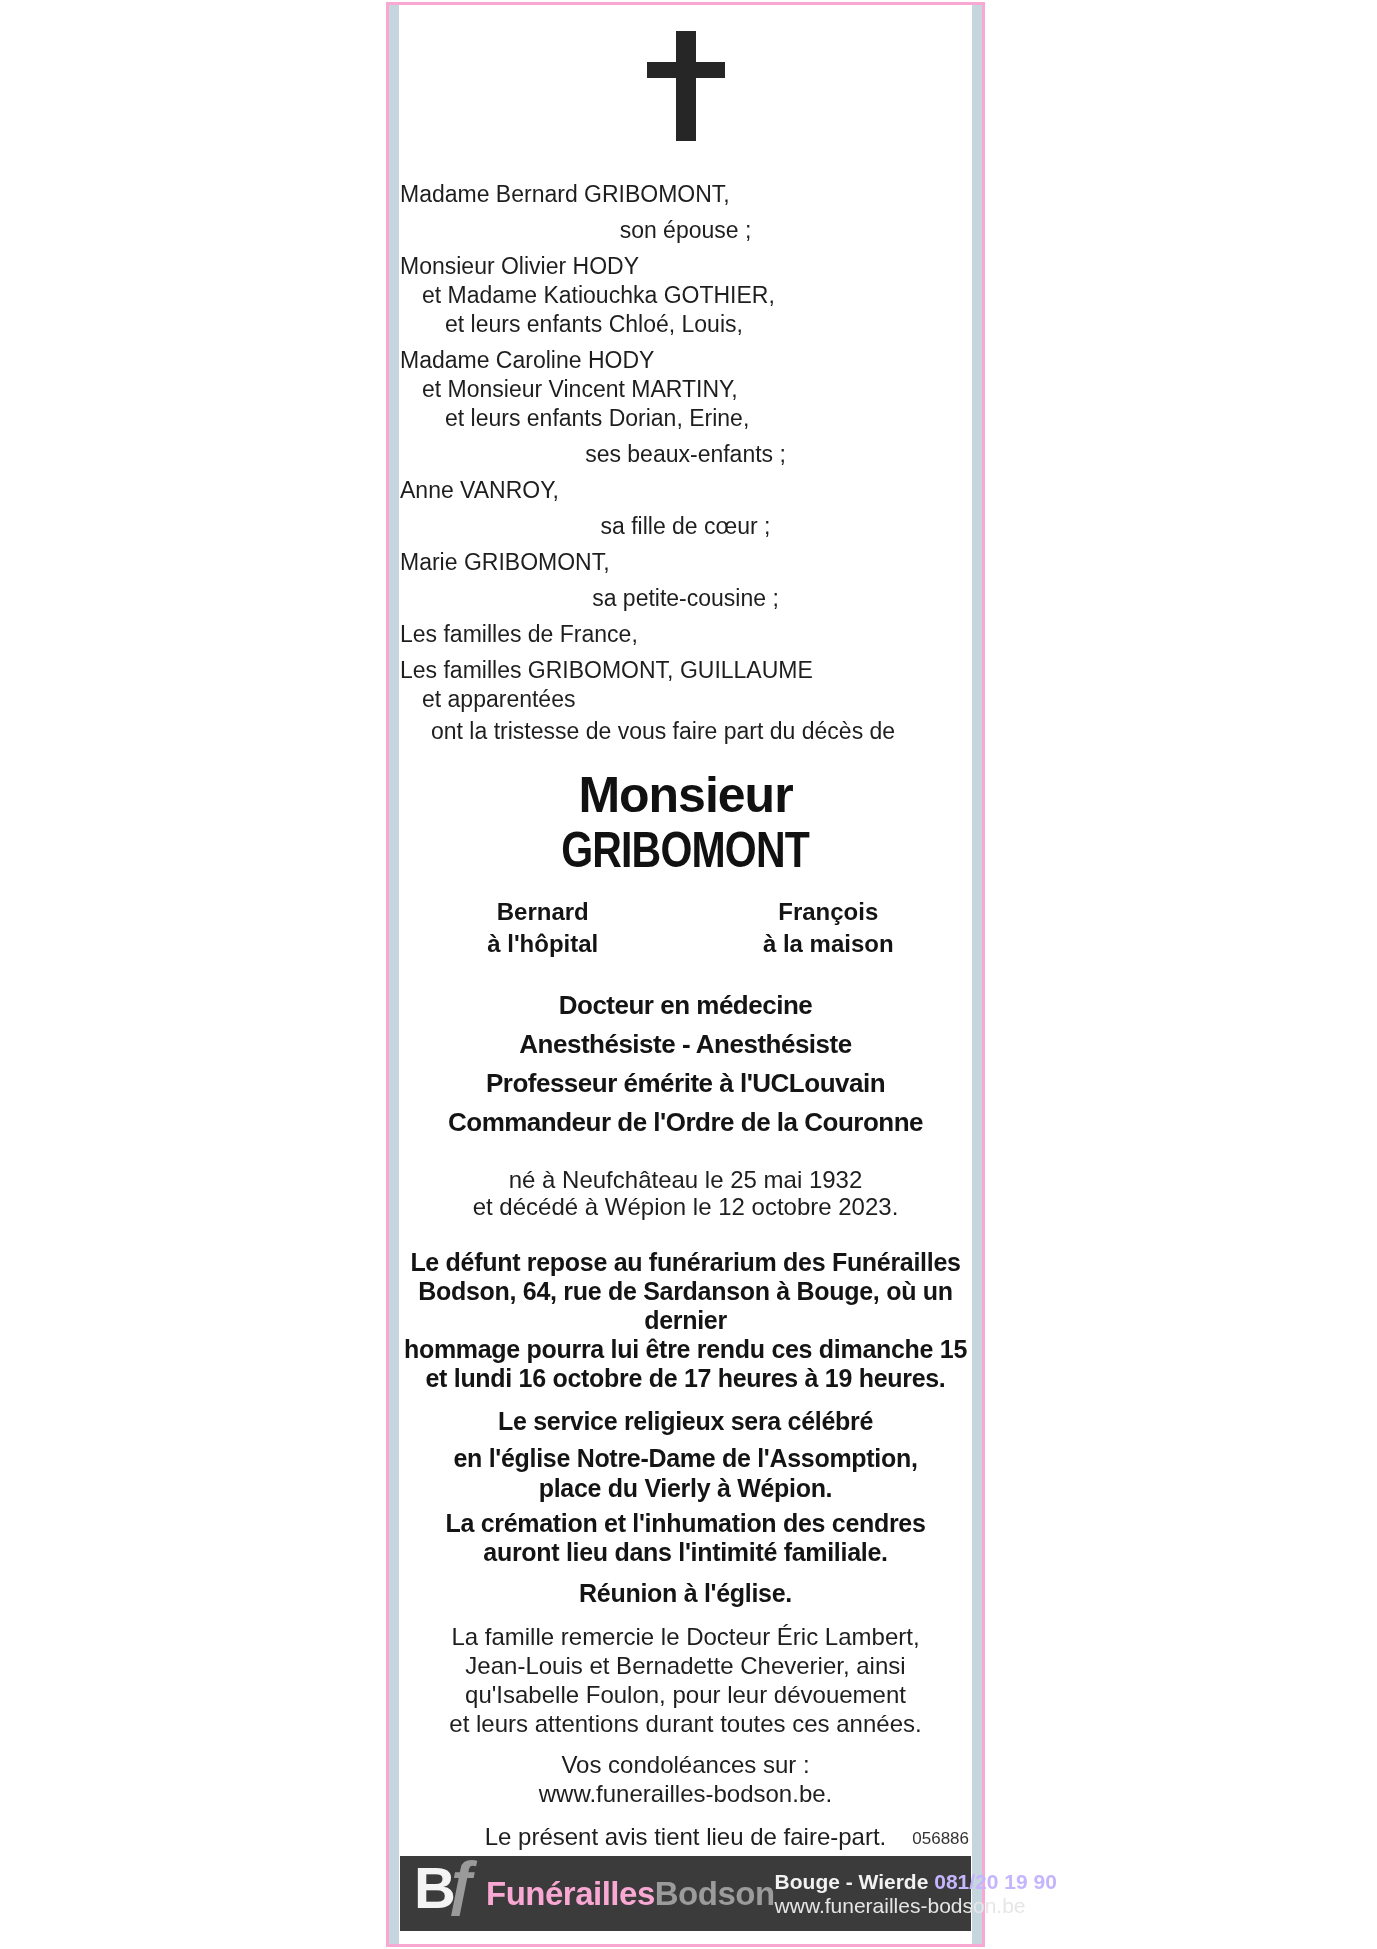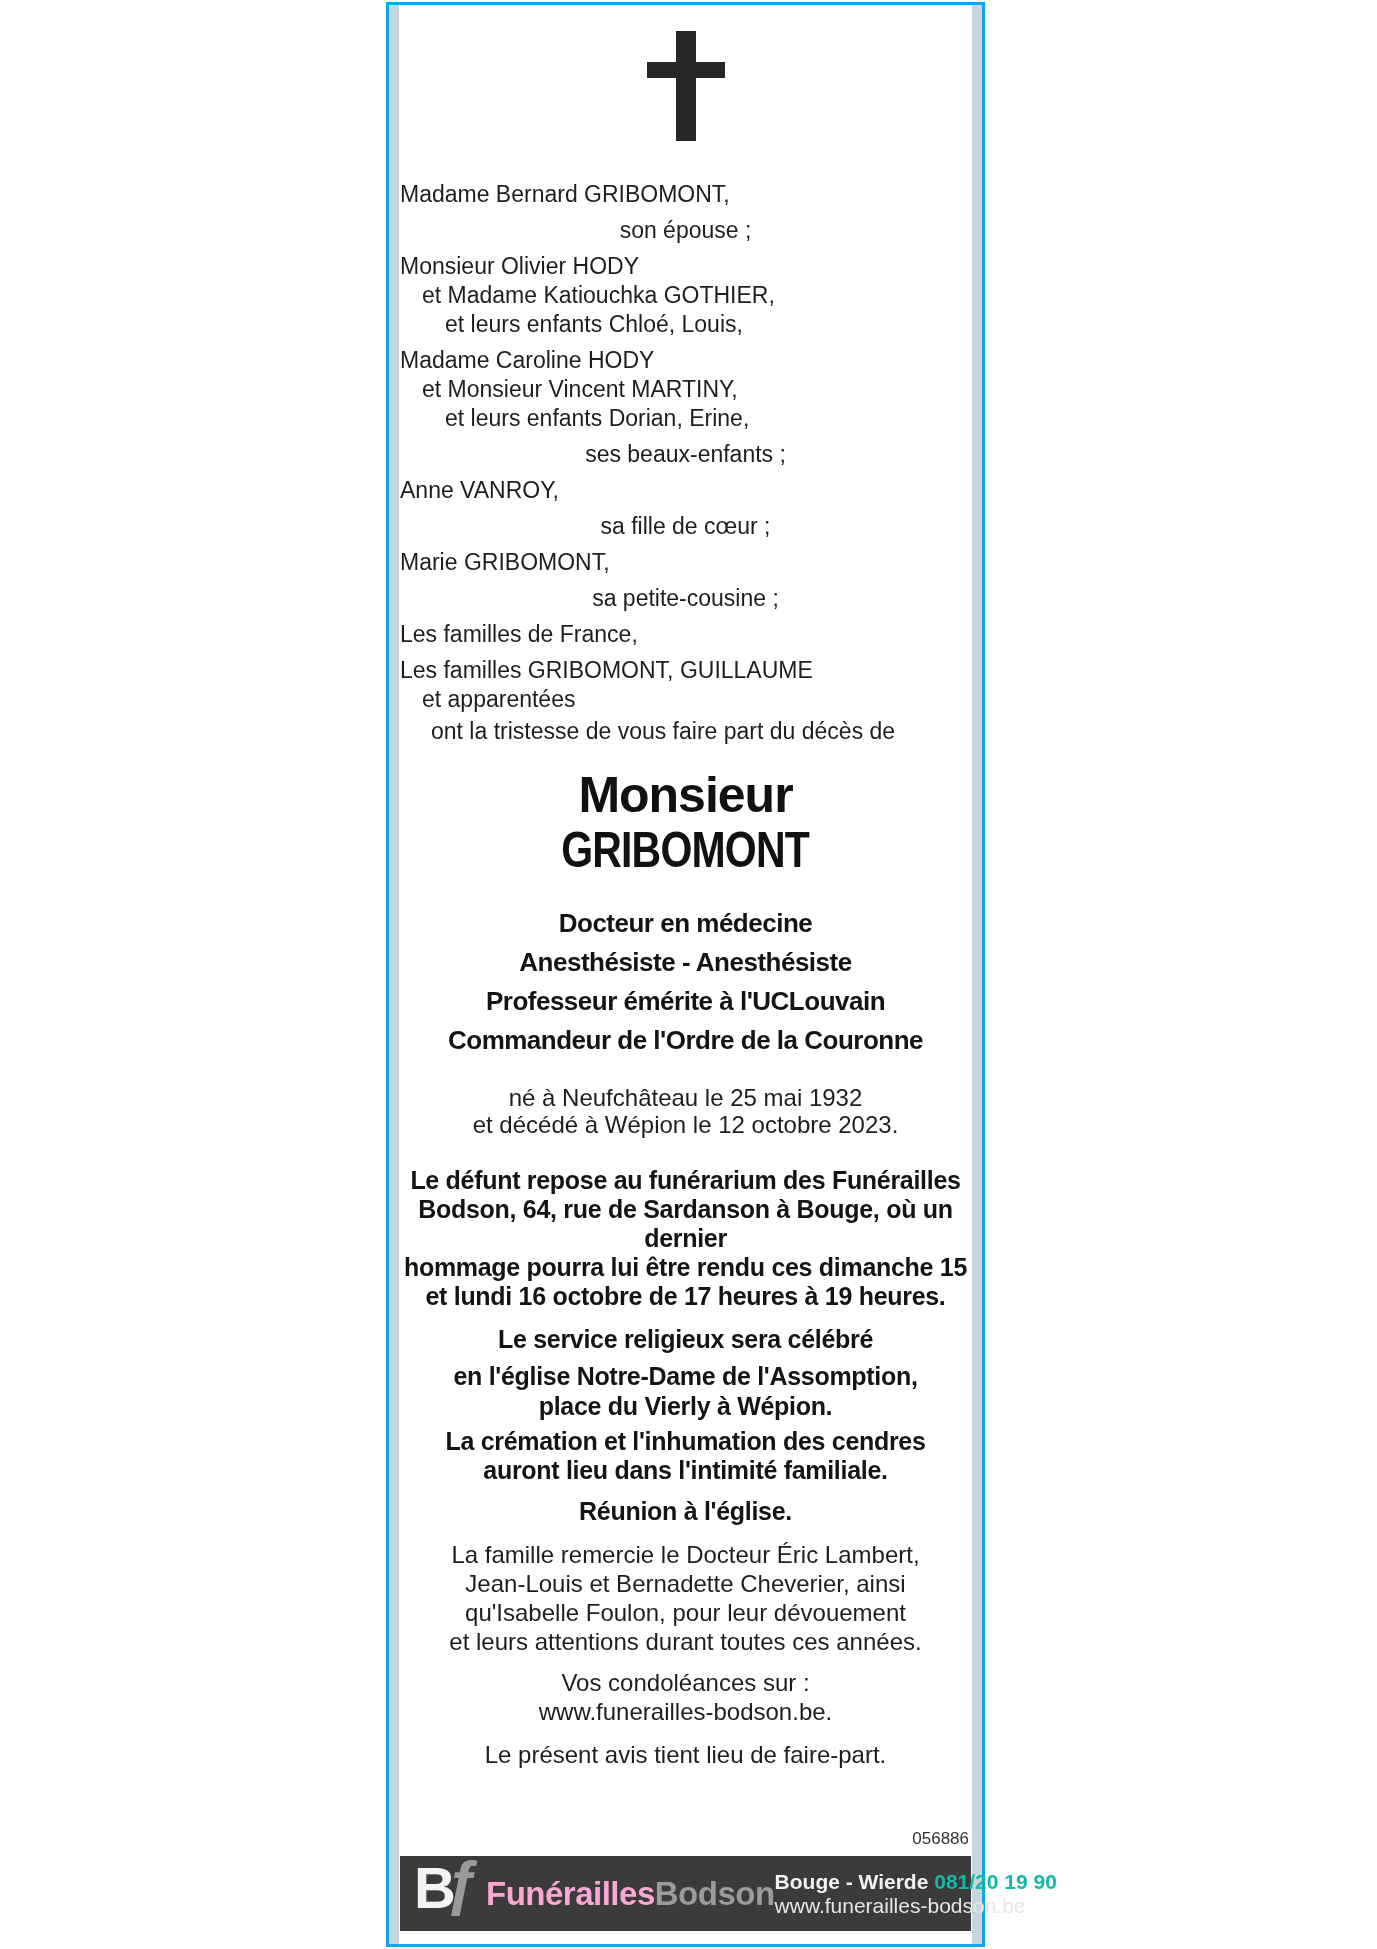--- a/index.html
+++ b/index.html
@@ -5,21 +5,21 @@
   html,body{margin:0;padding:0;}
   body{
     width:1377px;height:1949px;position:relative;
     background:#ffffff;
     font-family:"Liberation Sans",sans-serif;
     -webkit-font-smoothing:antialiased;
   }
   .card{
     position:absolute;left:386px;top:2px;
     width:593px;height:1939px;
-    border:3px solid #0ea5e9;
+    border:3px solid #f9a8d4;
     background:#ffffff;
   }
   .edge{position:absolute;top:0;bottom:0;width:10px;background:#c6d6de;}
   .edge.left{left:0;}
   .edge.right{right:0;}
   .content{position:absolute;left:11px;right:11px;top:0;bottom:0;}
   
   .cross{position:relative;width:78px;height:110px;margin:26px auto 0;}
   .cross .stem{position:absolute;left:29px;top:0;width:20px;height:110px;background:#262626;}
   .cross .bar{position:absolute;left:0;top:31px;width:78px;height:16px;background:#262626;}
@@ -59,21 +59,21 @@
   }
   .logo{position:relative;margin-left:14px;width:78px;height:64px;flex:none;}
   .logo .lb{position:absolute;left:0;top:-6px;font-size:58px;font-weight:bold;color:#f4f4f4;line-height:64px;}
   .logo .lf{position:absolute;left:32px;top:-12px;font-size:62px;font-weight:bold;color:#9a9a9a;line-height:64px;}
   .brand{font-size:33px;font-weight:bold;letter-spacing:-0.5px;white-space:nowrap;margin-left:-6px;}
   .brand .bp1{color:#f9a8d4;}
   .brand .bp2{color:#9b9b9b;}
   .contact{margin-left:auto;margin-right:12px;text-align:left;line-height:24px;}
   .contact .c1{font-size:21px;font-weight:bold;white-space:nowrap;}
   .contact .c1 .loc{color:#f2f2f2;}
-  .contact .c1 .tel{color:#14b8a6;}
+  .contact .c1 .tel{color:#c4b5fd;}
   .contact .c2{font-size:21px;color:#e6e6e6;white-space:nowrap;}
 </style>
 </head>
 <body>
 
 <div class="card">
   <div class="edge left"></div>
   <div class="edge right"></div>
 
   <div class="content">
@@ -101,20 +101,30 @@
         <div class="fl l g">Les familles GRIBOMONT, GUILLAUME</div>
         <div class="fl i1">et apparentées</div>
         <div class="fl i15 gs">ont la tristesse de vous faire part du décès de</div>
       </div>
 
     <div class="title">
       <div class="t1">Monsieur</div>
       <div><span class="t2">GRIBOMONT</span></div>
     </div>
 
+    <div class="name-cols">
+      <div class="name-col">
+        <div>Bernard</div>
+        <div>à l'hôpital</div>
+      </div>
+      <div class="name-col">
+        <div>François</div>
+        <div>à la maison</div>
+      </div>
+    </div>
 
     <div class="distinctions">
         <div>Docteur en médecine</div>
         <div>Anesthésiste - Anesthésiste</div>
         <div>Professeur émérite à l'UCLouvain</div>
         <div>Commandeur de l'Ordre de la Couronne</div>
       </div>
 
     <div class="birth">
         <div>né à Neufchâteau le 25 mai 1932</div>

